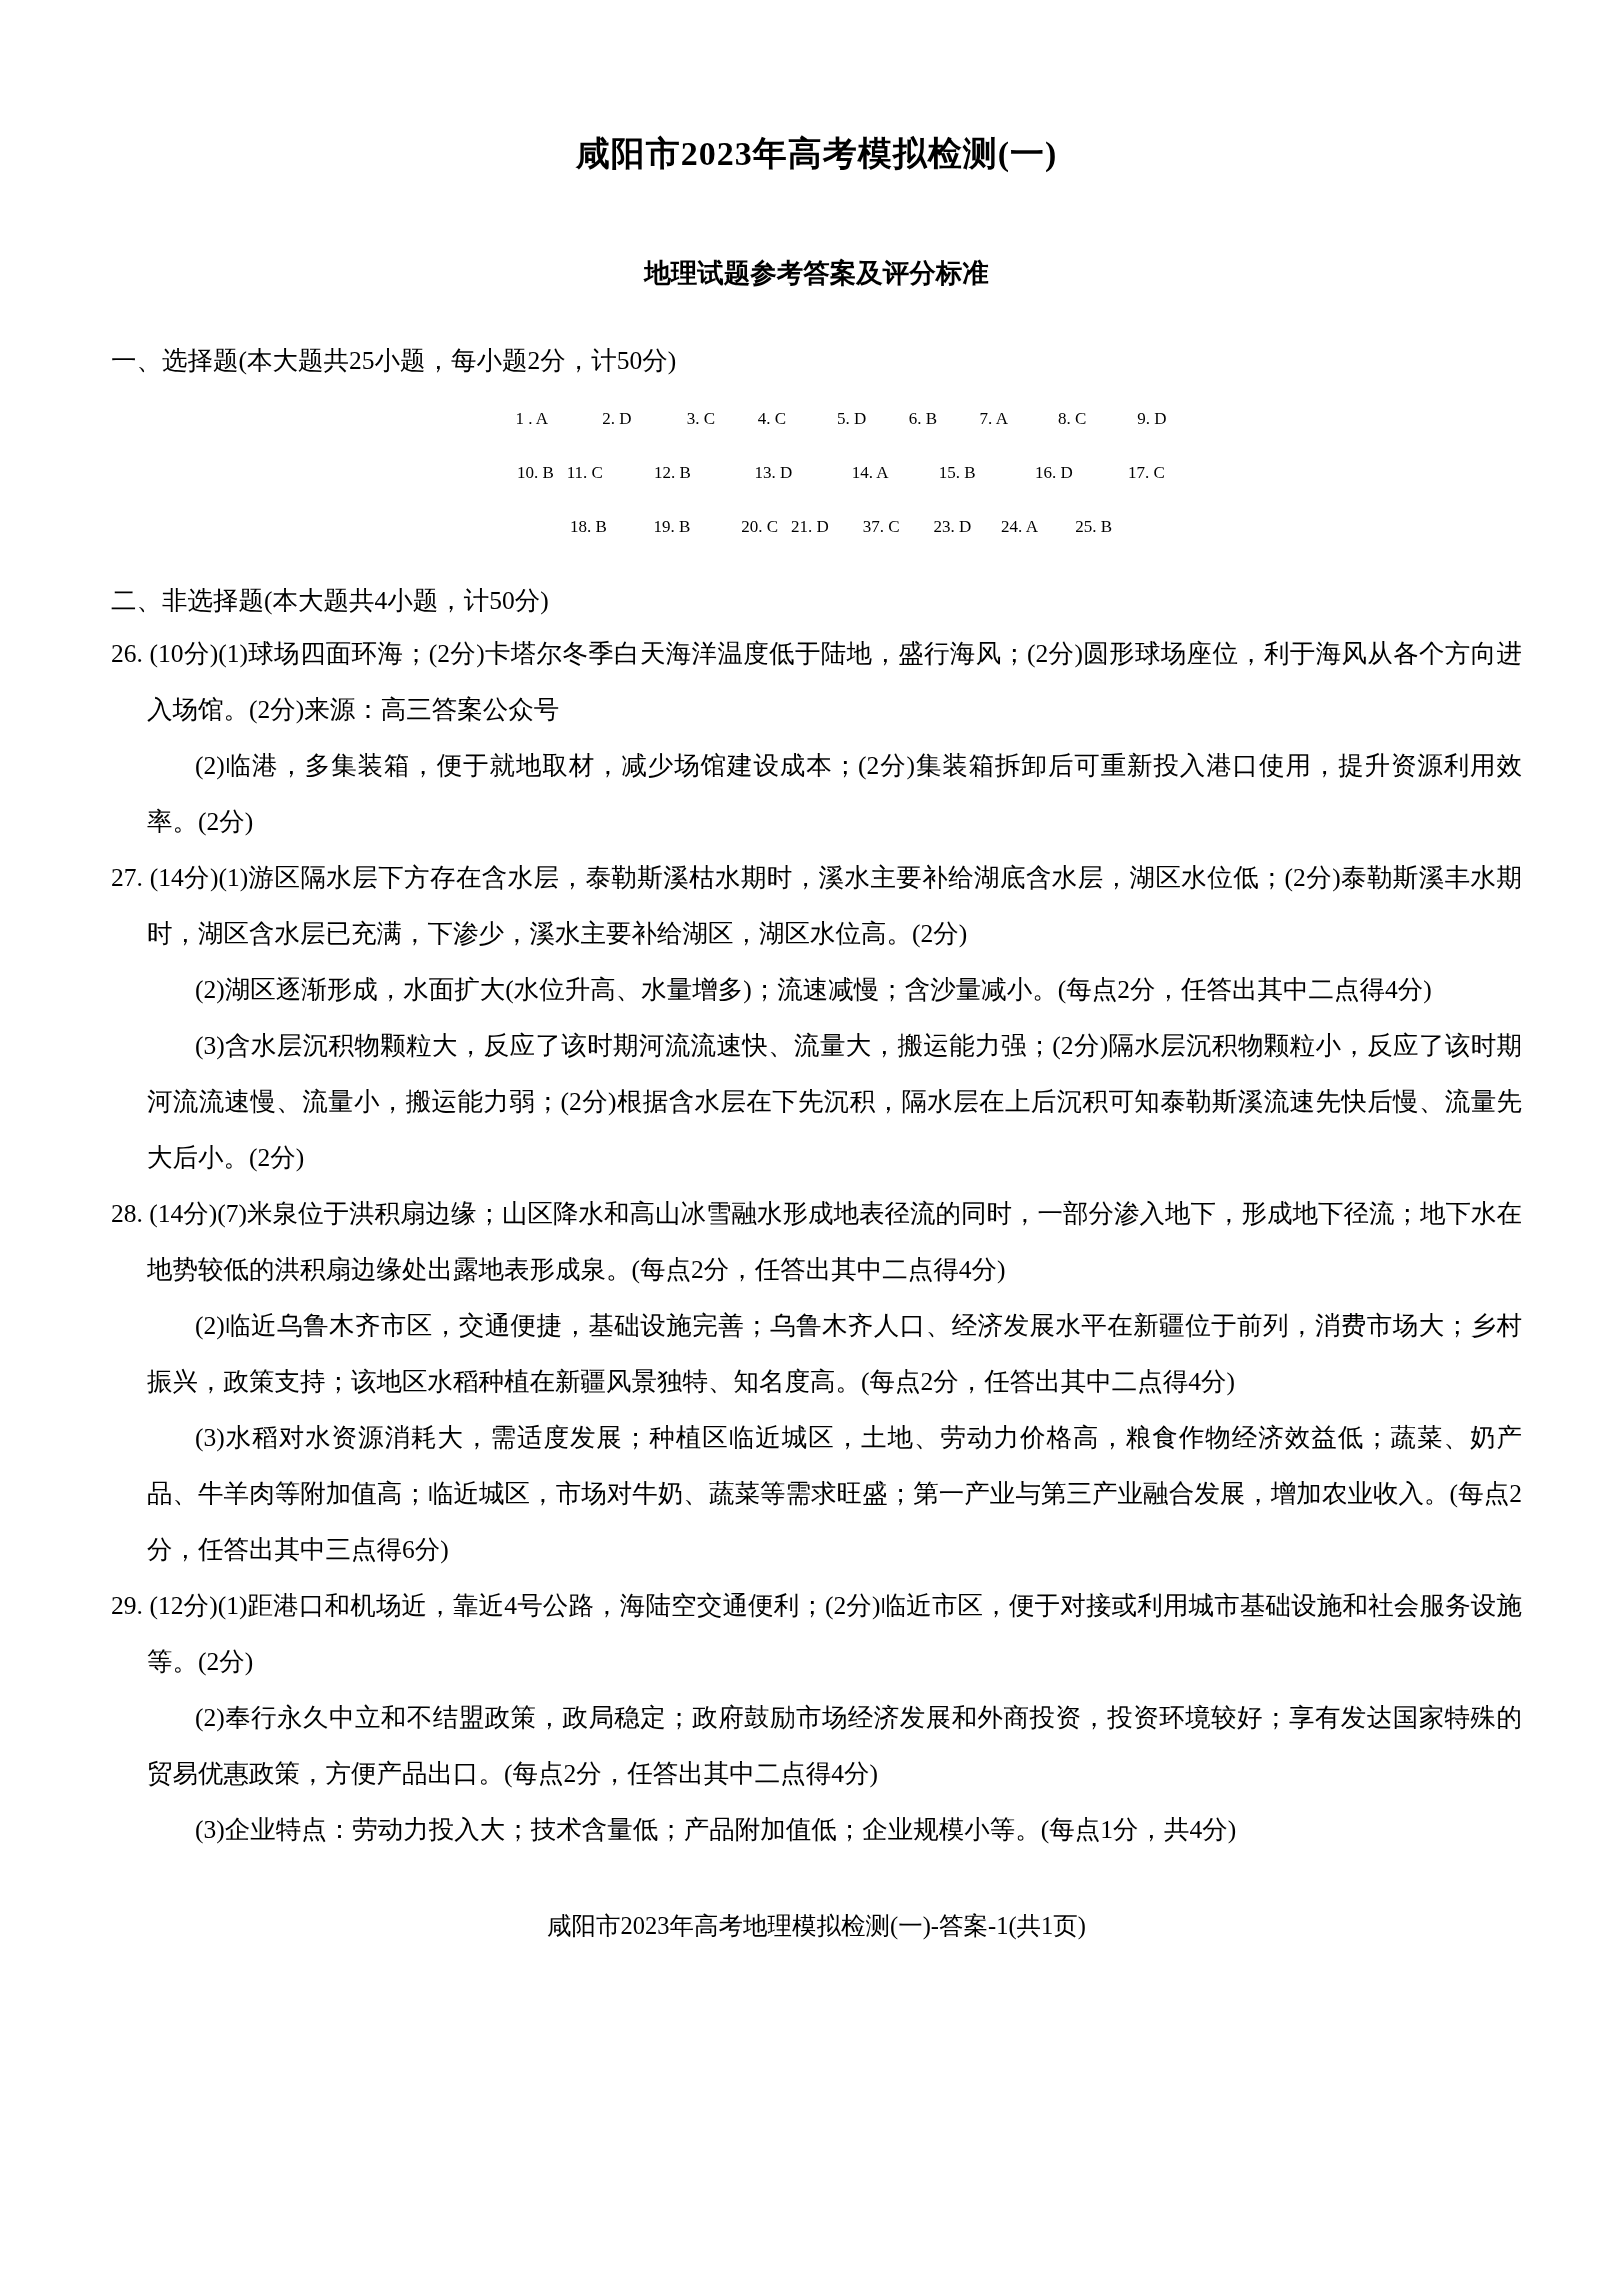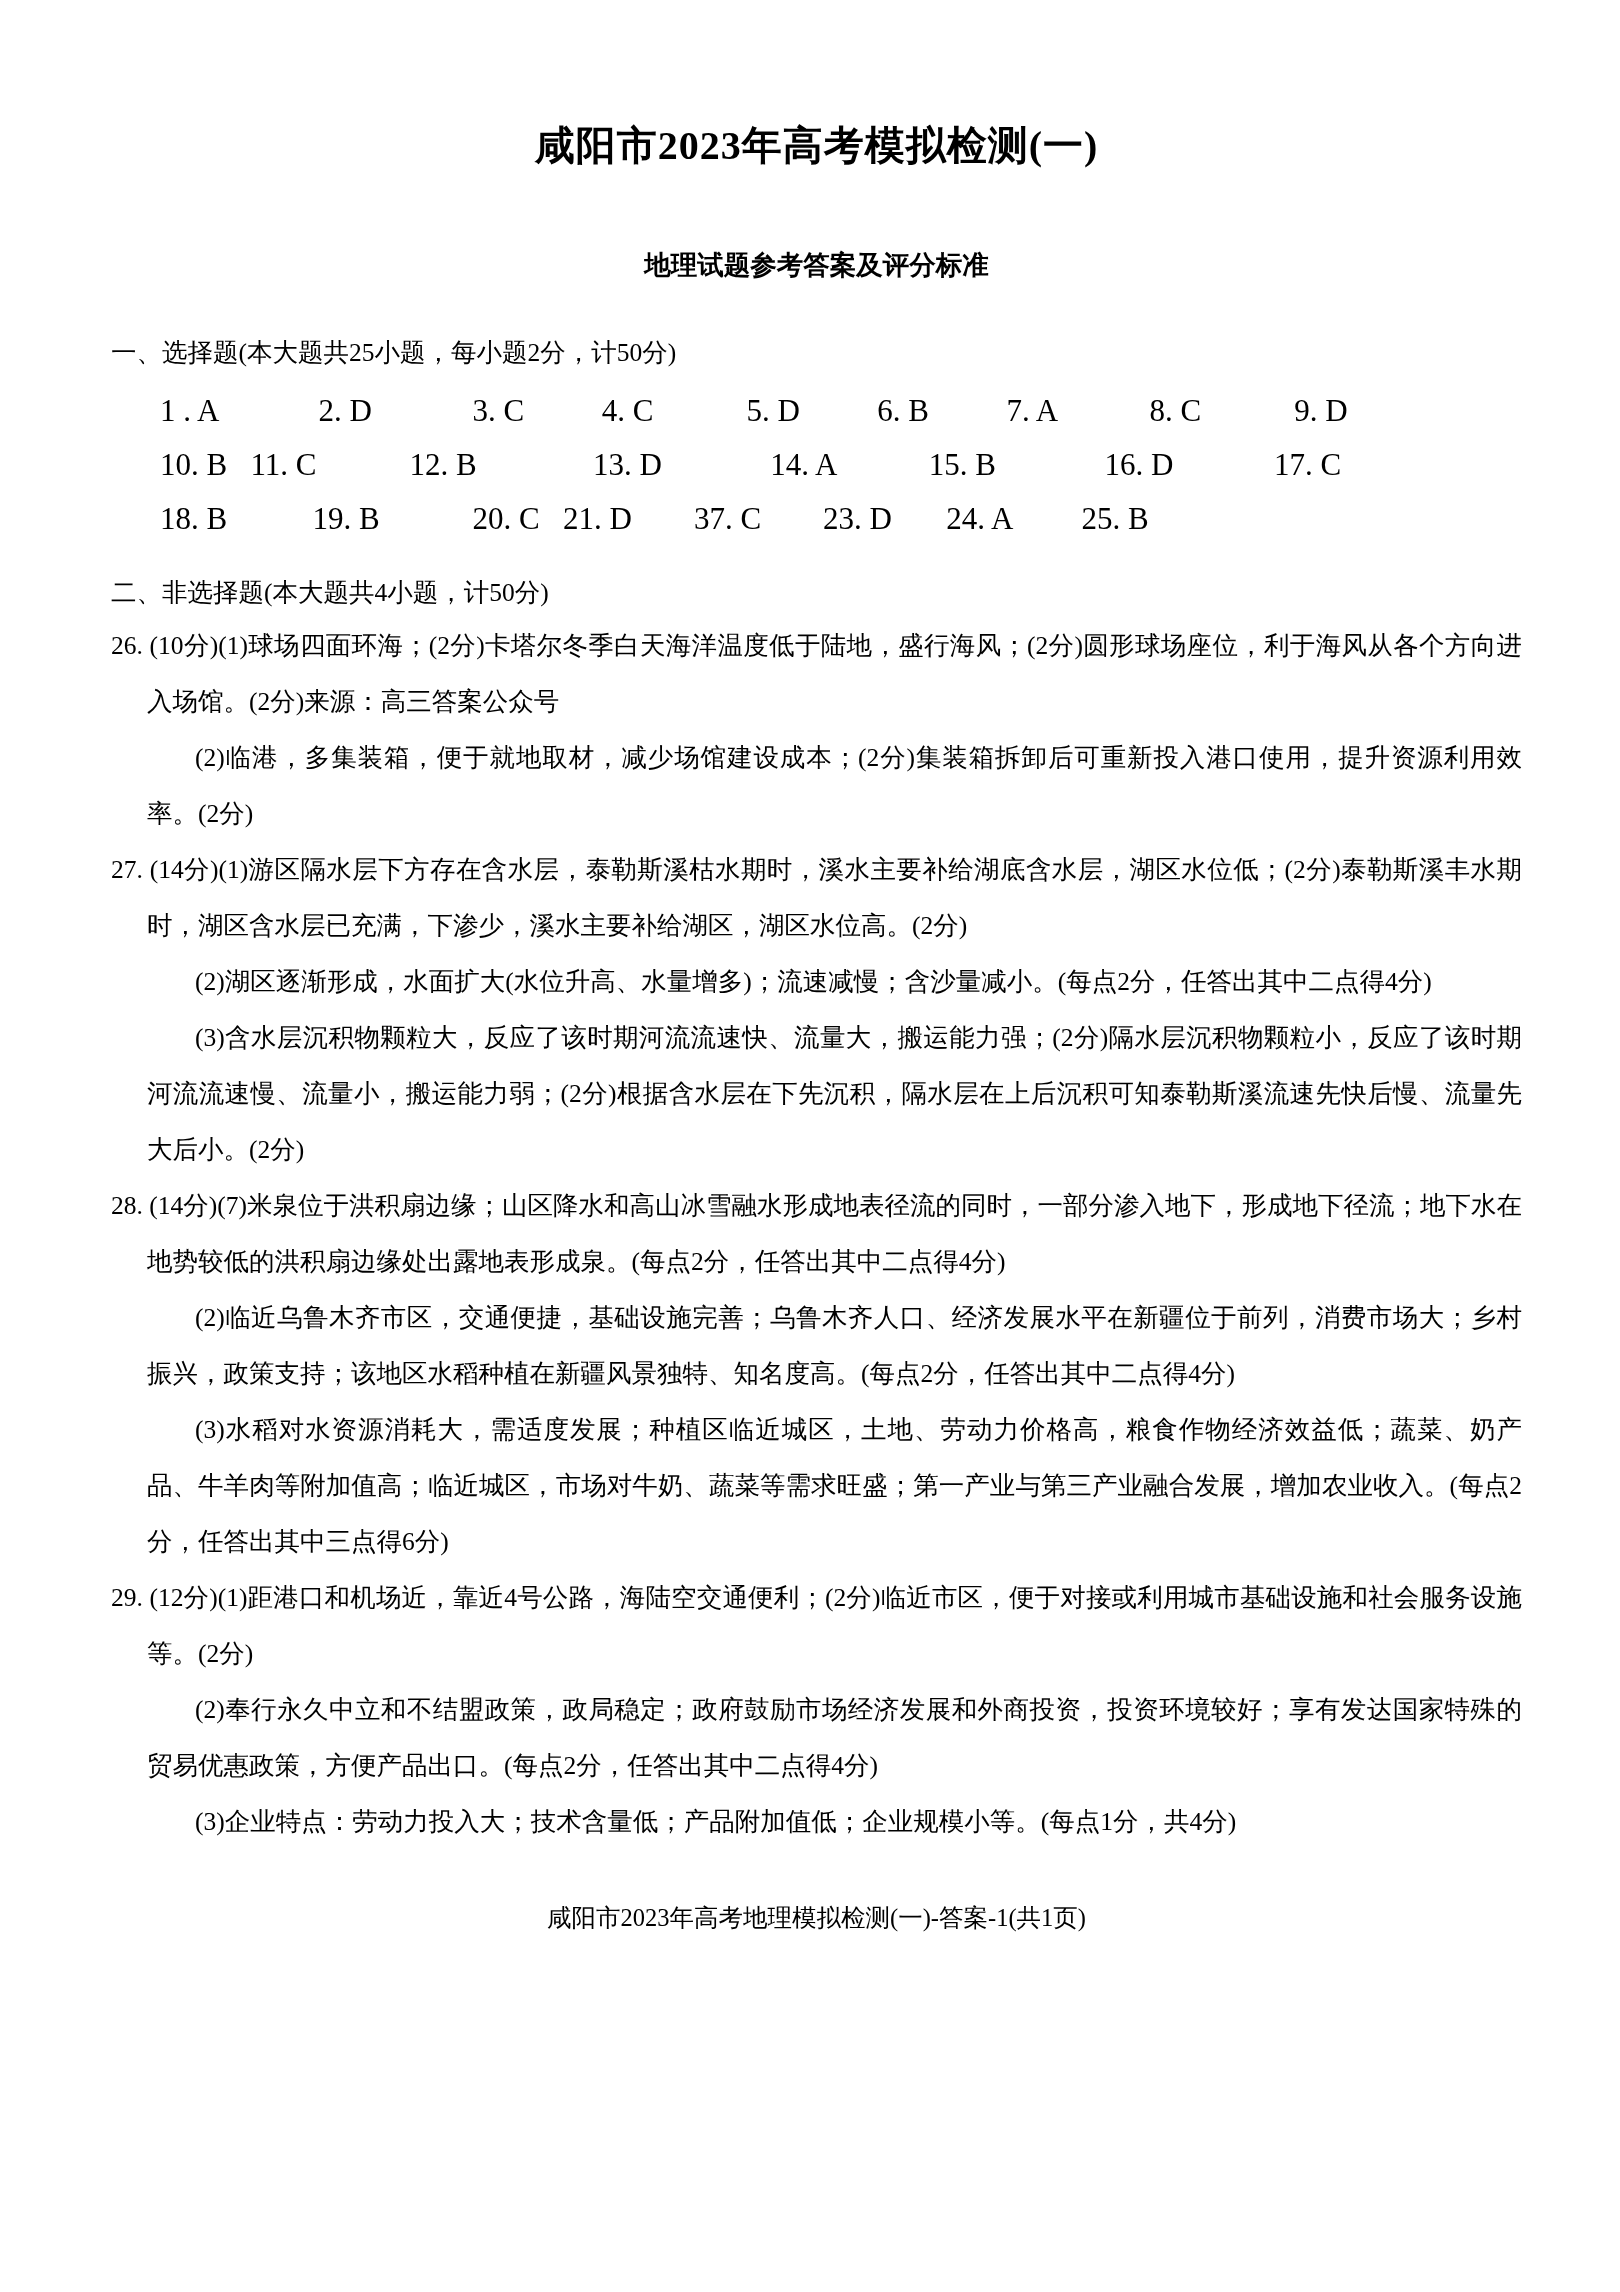--- a/index.html
+++ b/index.html
@@ -10,23 +10,23 @@
     margin: 0 auto;
     background: #ffffff;
     color: #000000;
     font-family: "Liberation Serif", "DejaVu Serif", serif;
     overflow: hidden;
   }
   .content {
     padding: 120px 98px 0 111px;
   }
   .doc-title {
-    margin: 4px;
+    margin: 12px;
     text-align: center;
-    font-size: 40px;
+    font-size: 34px;
     font-weight: bold;
     line-height: 43px;
     letter-spacing: 1px;
   }
   .doc-subtitle {
     margin: 80px 0 0 0;
     text-align: center;
     font-size: 26.5px;
     font-weight: bold;
     line-height: 37px;
@@ -37,23 +37,24 @@
     font-size: 25.5px;
     font-weight: normal;
     line-height: 43px;
   }
   .sec-heading.second {
     margin-top: 25px;
   }
   .mc-rows { margin-top: 9.8px; }
   .mc-row {
     white-space: pre;
-    font-size: 31px;
+    font-size: 17px;
     line-height: 54px;
     padding-left: 49px;
+    text-align: center;
   }
   .questions { margin-top: 3.9px; }
   .para {
     margin: 0;
     font-size: 25.5px;
     line-height: 56px;
     text-align: justify;
   }
   .para.q    { padding-left: 36px; text-indent: -36px; }
   .para.sub  { padding-left: 36px; text-indent: 48px; }

